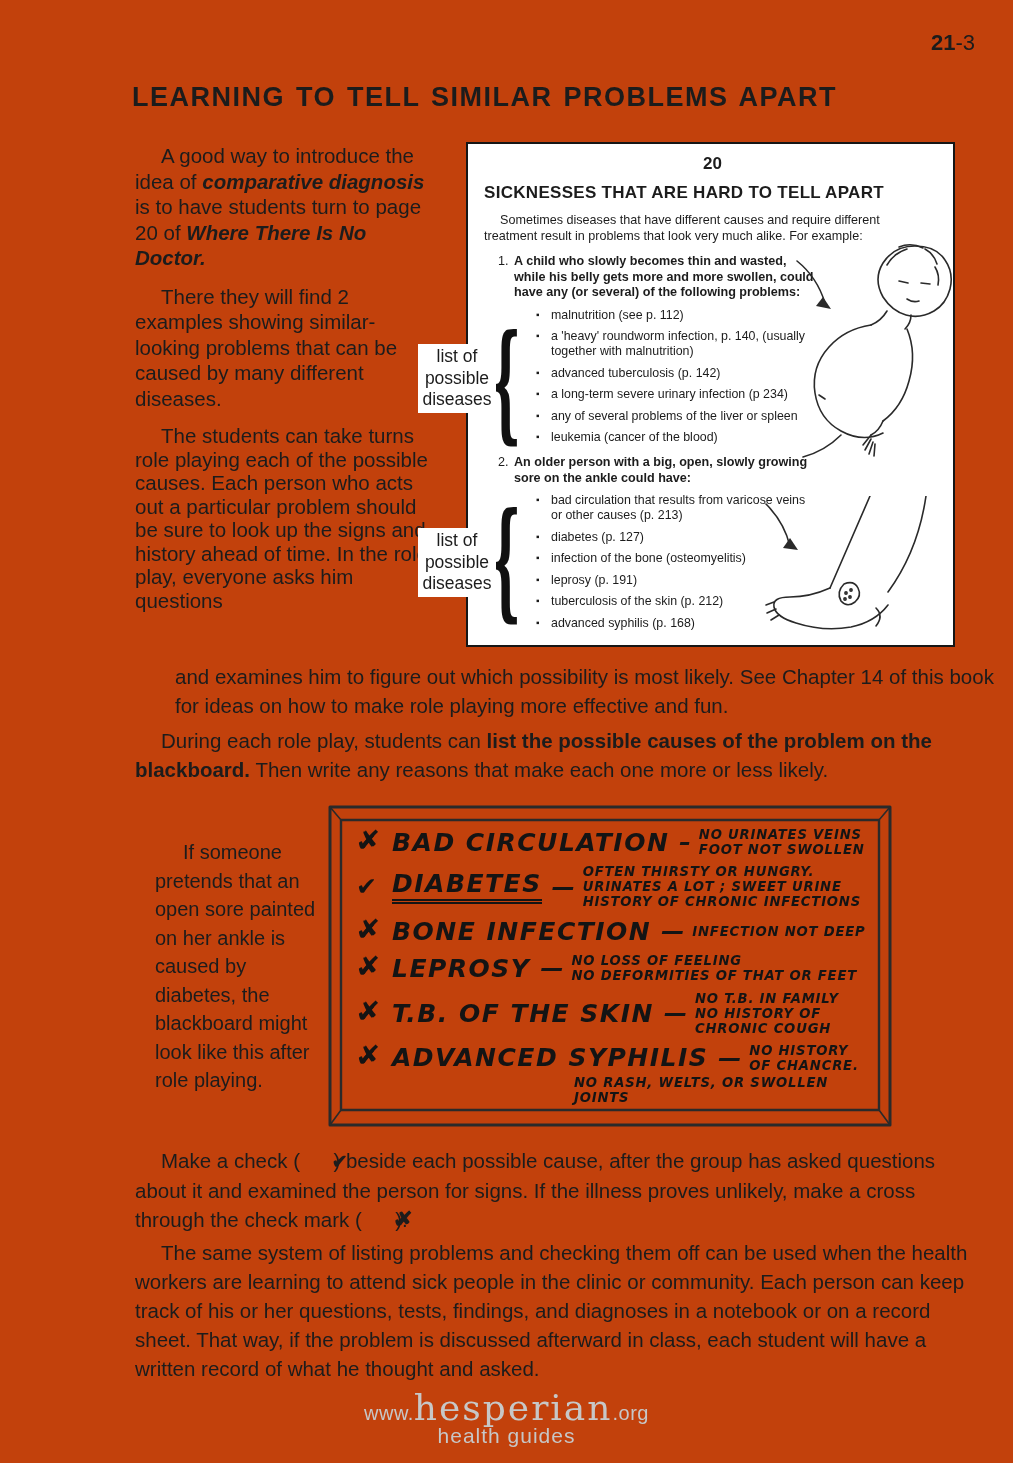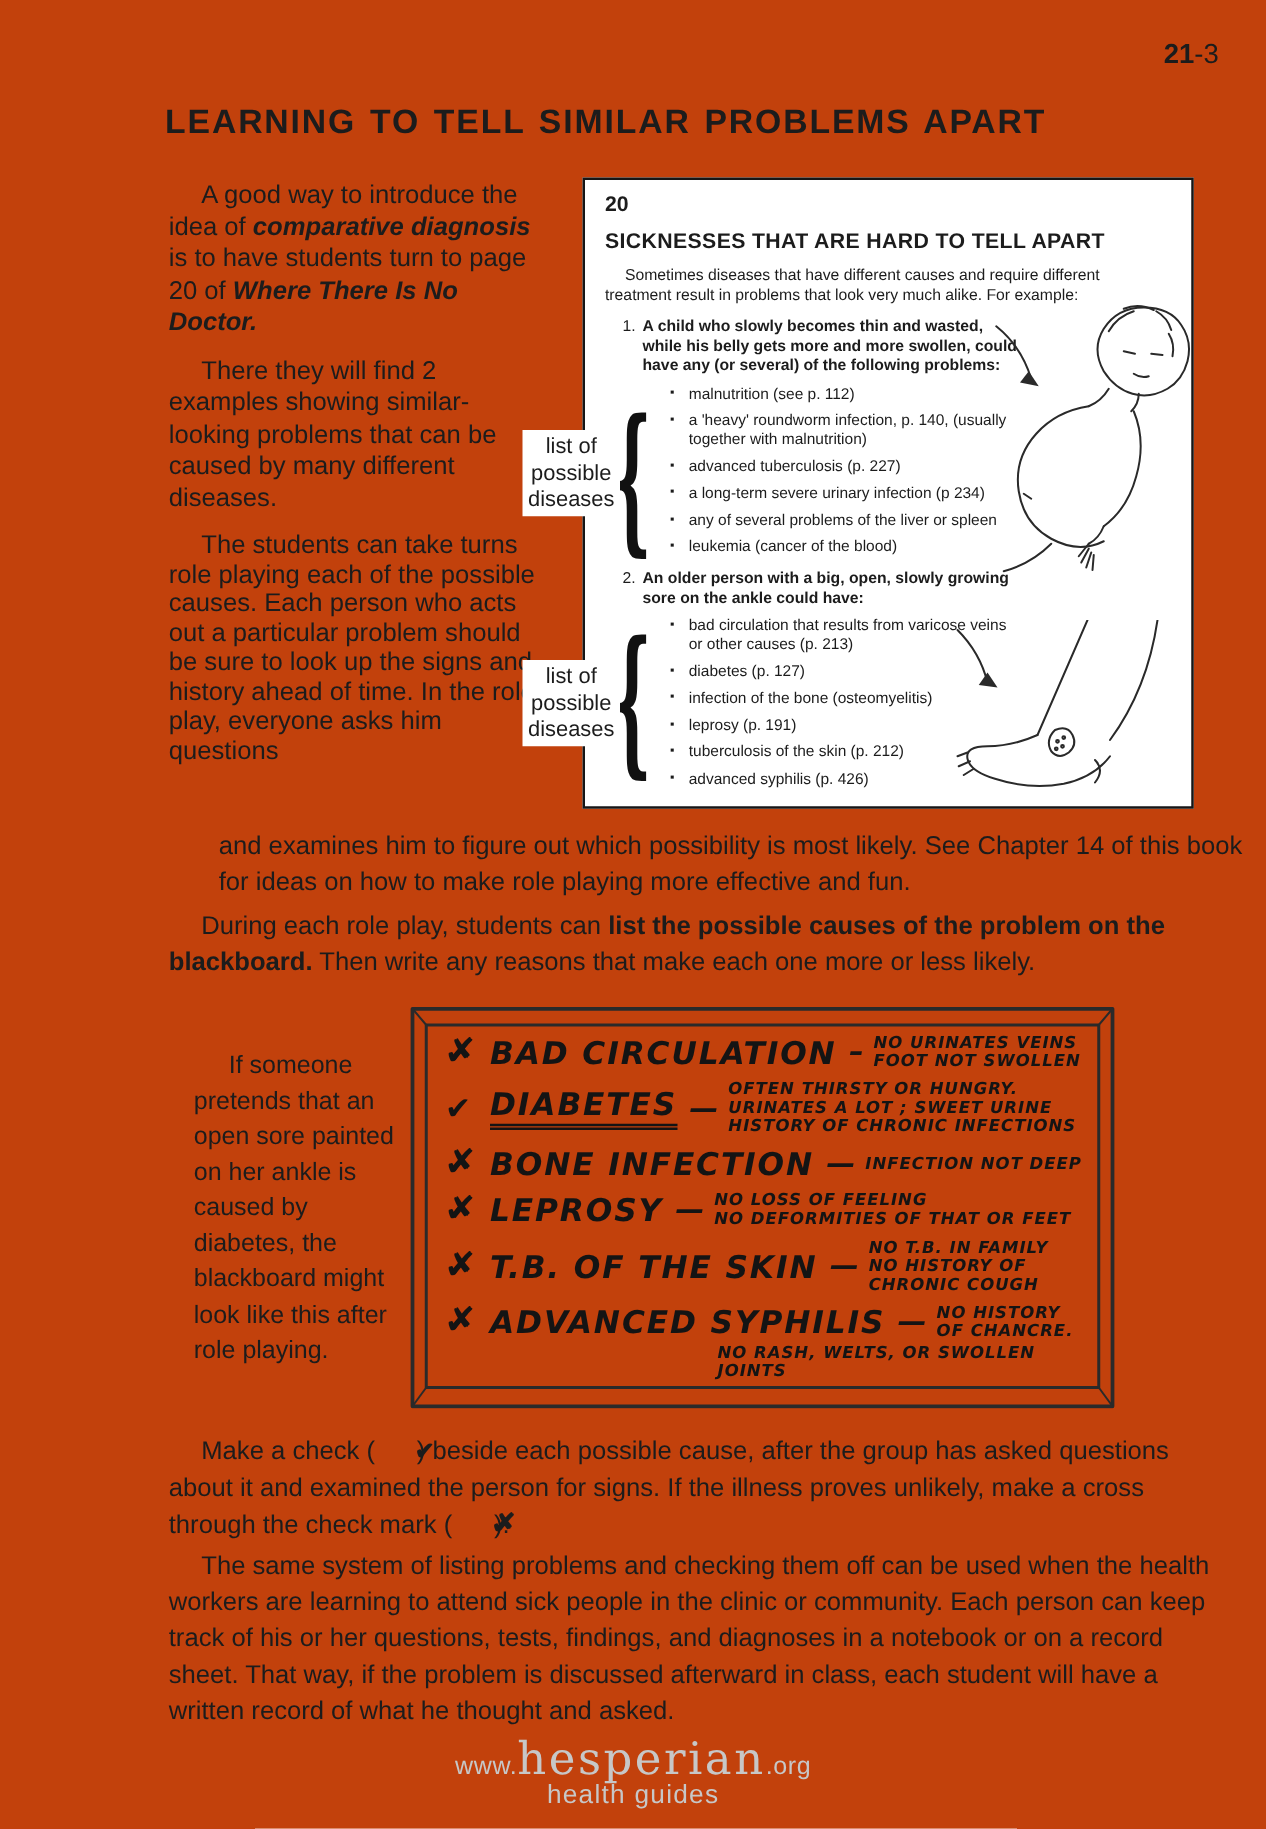--- a/index.html
+++ b/index.html
@@ -15,21 +15,21 @@
   
   .col-left{position:absolute;left:135px;top:143px;width:302px;font-size:20.5px;line-height:25.5px;}
   .col-left p{margin:0 0 13px 0;text-indent:26px;}
   .col-left p.tight{line-height:23.5px;margin-bottom:0;}
   .bi{font-weight:700;font-style:italic;}
 
   
   .figbox{position:absolute;left:466px;top:142px;width:489px;height:505px;
           border:2px solid #161616;box-sizing:border-box;background:#fff;}
   .figbox-inner{position:absolute;left:16px;top:10px;right:12px;}
-  .fig-num{font-size:17px;font-weight:700;}
+  .fig-num{font-size:17px;font-weight:700;text-align:center;}
   .fig-head{font-size:17px;font-weight:700;margin-top:9px;letter-spacing:.3px;}
   .fig-intro{font-size:12.6px;line-height:16px;margin-top:9px;text-indent:16px;width:452px;}
   .fig-item{position:relative;margin-top:10px;padding-left:30px;width:300px;
             font-size:12.6px;font-weight:700;line-height:15.5px;}
   .fig-item .num{position:absolute;left:14px;top:0;font-weight:400;}
   ul.fig-list{list-style:none;margin:7px 0 0 0;padding:0 0 0 52px;width:275px;}
   ul.fig-list li{position:relative;font-size:12.4px;line-height:15px;margin-bottom:6.5px;padding-left:15px;}
   ul.fig-list li::before{content:"▪";position:absolute;left:0;top:-1px;font-size:10px;}
 
   
@@ -98,37 +98,37 @@
       <div class="fig-head">SICKNESSES THAT ARE HARD TO TELL APART</div>
       <div class="fig-intro">Sometimes diseases that have different causes and require different treatment result in problems that look very much alike. For example:</div>
 
       <div class="fig-item">
         <span class="num">1.</span>
         <span>A child who slowly becomes thin and wasted, while his belly gets more and more swollen, could have any (or several) of the following problems:</span>
       </div>
       <ul class="fig-list">
         <li>malnutrition (see p. 112)</li>
         <li>a 'heavy' roundworm infection, p. 140, (usually together with malnutrition)</li>
-        <li>advanced tuberculosis (p. 227)</li>
+        <li>advanced tuberculosis (p. 142)</li>
         <li>a long-term severe urinary infection (p 234)</li>
         <li>any of several problems of the liver or spleen</li>
         <li>leukemia (cancer of the blood)</li>
       </ul>
 
       <div class="fig-item">
         <span class="num">2.</span>
         <span>An older person with a big, open, slowly growing sore on the ankle could have:</span>
       </div>
       <ul class="fig-list">
         <li>bad circulation that results from varicose veins or other causes (p. 213)</li>
         <li>diabetes (p. 127)</li>
         <li>infection of the bone (osteomyelitis)</li>
         <li>leprosy (p. 191)</li>
         <li>tuberculosis of the skin (p. 212)</li>
-        <li>advanced syphilis (p. 426)</li>
+        <li>advanced syphilis (p. 168)</li>
       </ul>
     </div>
 
     <svg class="sketch" style="left:315px;top:95px;" width="170" height="280" viewBox="0 0 170 280">
       <path d="M14,22 q20,16 28,42"></path>
       <path class="fillhead" d="M40,58 l8,12 l-15,-3 z"></path>
       <path d="M100,58 q-10,-18 0,-34 q11,-17 32,-17 q21,0 30,14 q9,13 5,29 q-4,15 -16,22 q-14,8 -28,4 q-14,-4 -23,-18"></path>
       <path d="M104,26 q7,-12 20,-16"></path>
         <path d="M116,8 q12,-5 24,1"></path>
         <path d="M142,10 q9,5 12,15"></path>

